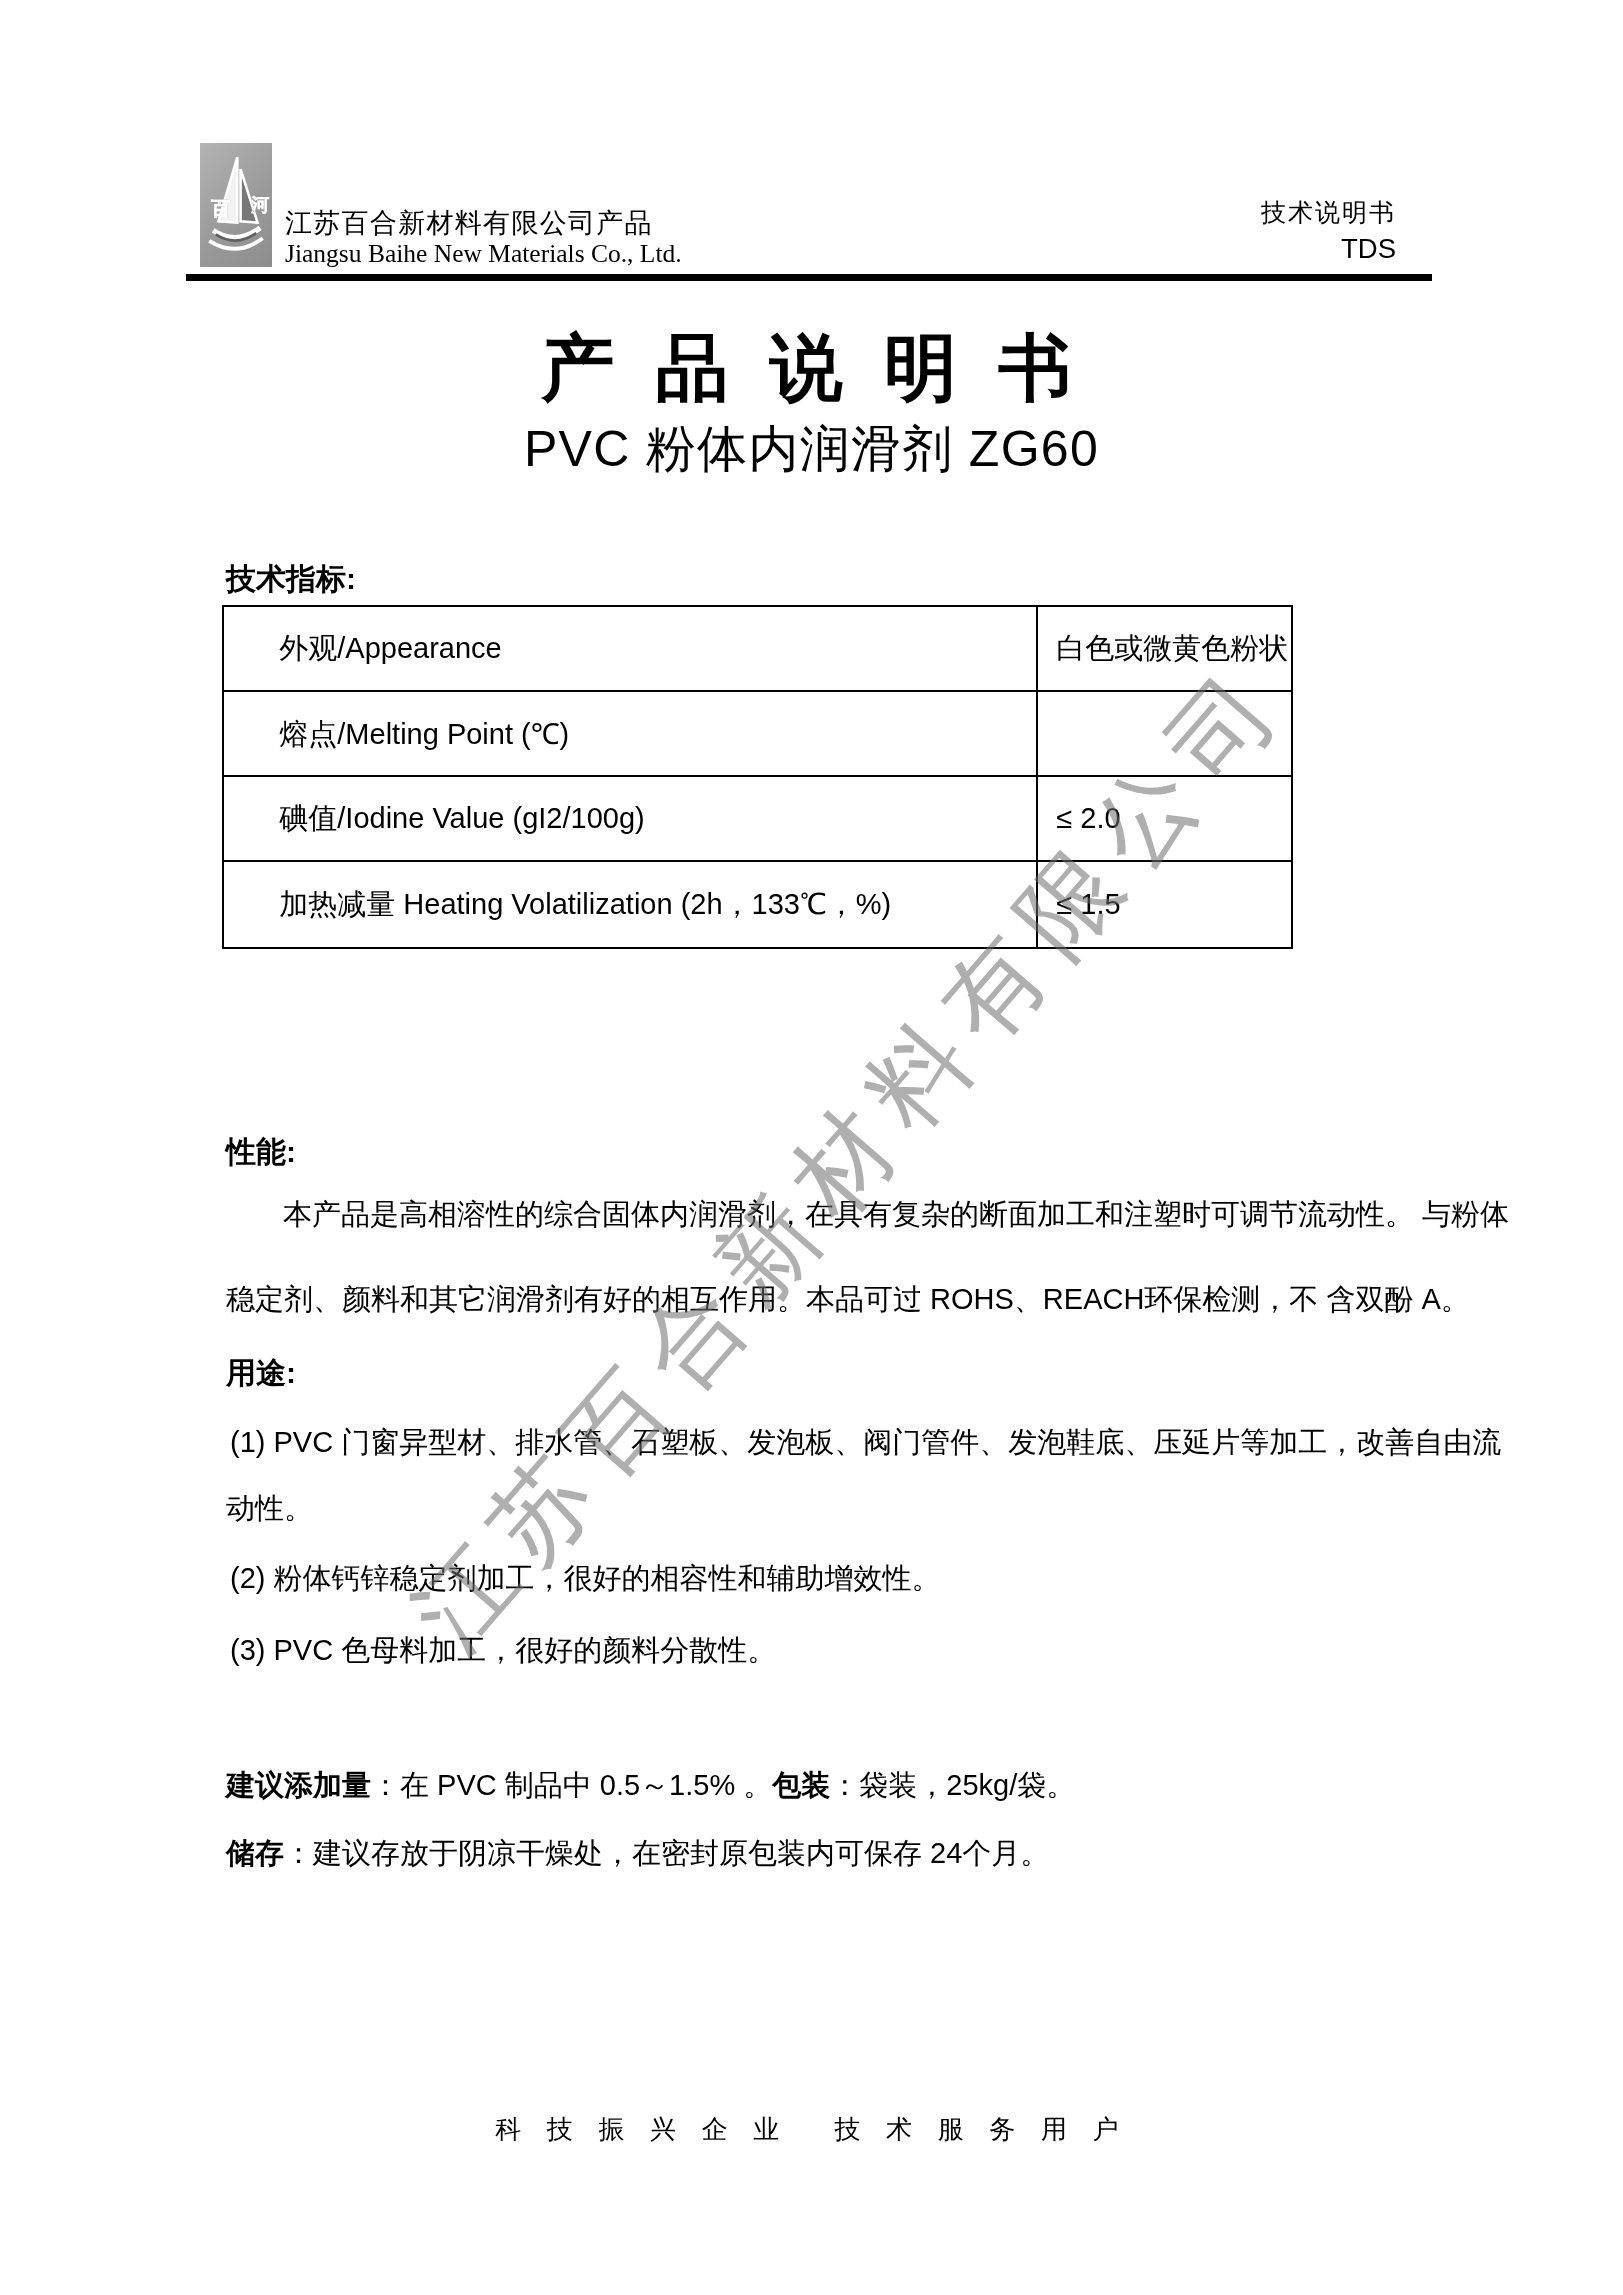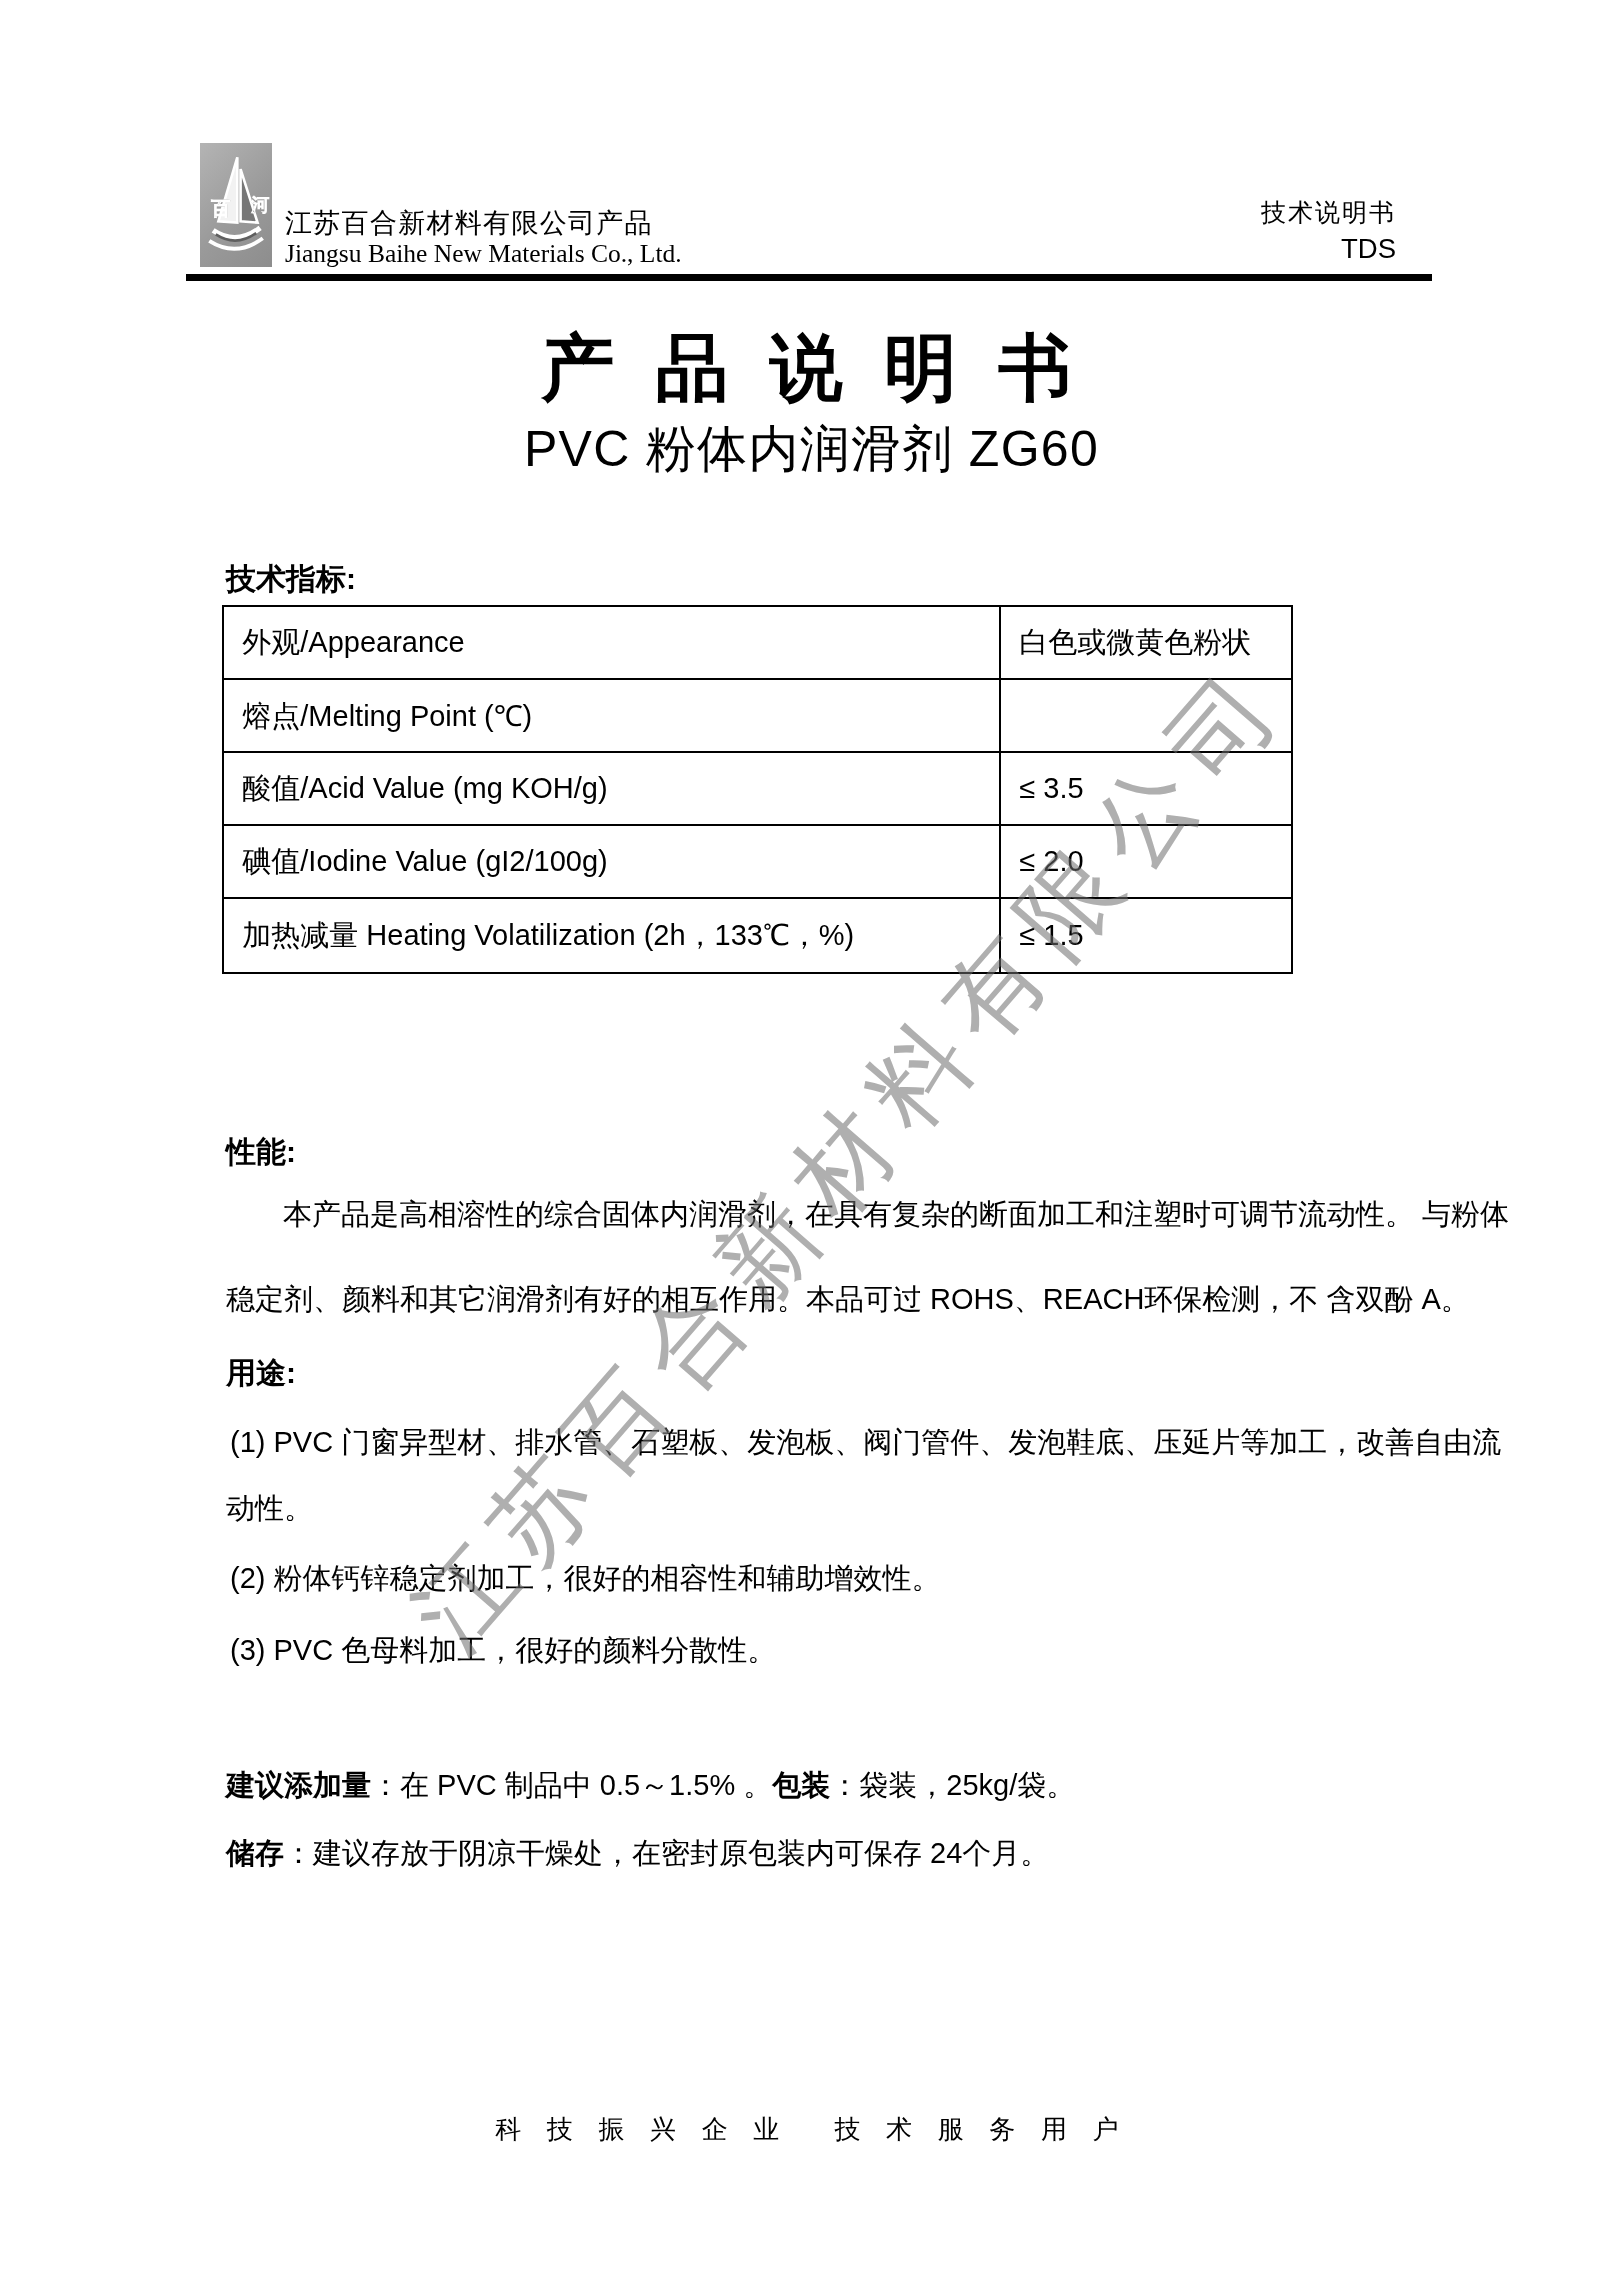--- a/index.html
+++ b/index.html
@@ -76,21 +76,21 @@
 
   
   .spec-table {
     position:absolute; left:222px; top:605px;
     width:1071px;
     border:2.6px solid #000;
     box-sizing:border-box;
     z-index:2;
     background:transparent;
   }
-  .spec-row { display:flex; height:73px; box-sizing:border-box; border-bottom:2px solid #000; }
+  .spec-row { display:flex; height:85px; box-sizing:border-box; border-bottom:2px solid #000;padding-left:37px; }
   .spec-row:last-child { border-bottom:none; }
   .spec-cell {
     display:flex; align-items:center;
     font-size:29px;
     box-sizing:border-box;
     white-space:nowrap;
   }
   .spec-cell.param { width:777px; border-right:2px solid #000; padding-left:18.3px; }
   .spec-cell.value { flex:1; padding-left:18.3px; }
 
@@ -147,24 +147,20 @@
 
   <div class="spec-table">
     <div class="spec-row">
       <div class="spec-cell param">外观/Appearance</div>
       <div class="spec-cell value">白色或微黄色粉状</div>
     </div>
     <div class="spec-row">
       <div class="spec-cell param">熔点/Melting Point (℃)</div>
     </div>
     <div class="spec-row">
-      <div class="spec-cell param">酸值/Acid Value (mg KOH/g)</div>
-      <div class="spec-cell value">≤ 3.5</div>
-    </div>
-    <div class="spec-row">
       <div class="spec-cell param">碘值/Iodine Value (gI2/100g)</div>
       <div class="spec-cell value">≤ 2.0</div>
     </div>
     <div class="spec-row">
       <div class="spec-cell param">加热减量 Heating Volatilization (2h，133℃，%)</div>
       <div class="spec-cell value">≤ 1.5</div>
     </div>
   </div>
 
   <div class="abs h-sec" style="left:226px; top:1132px;">性能:</div>

